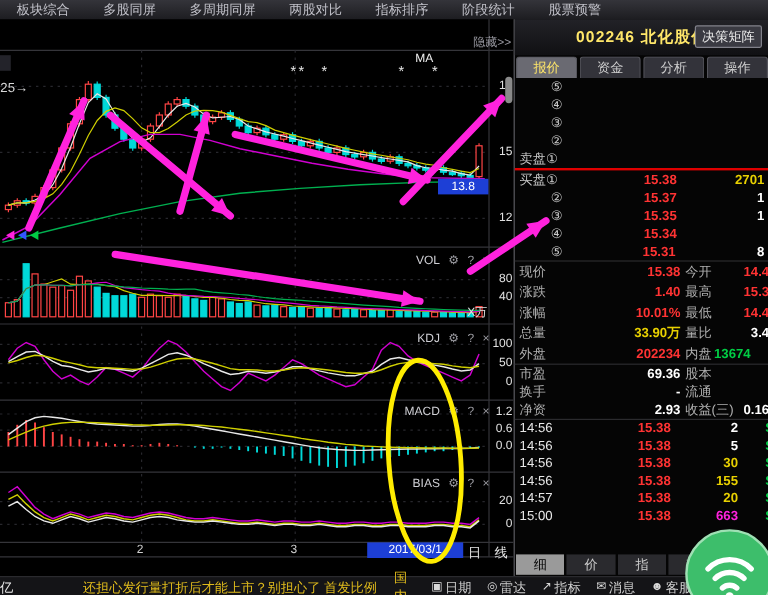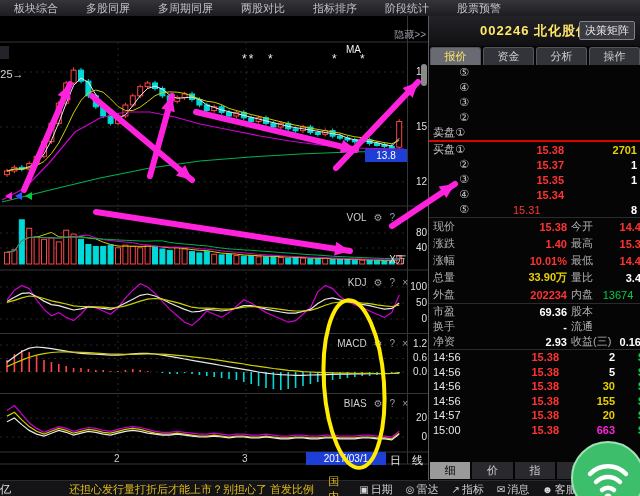--- a/index.html
+++ b/index.html
@@ -458,21 +458,21 @@
           <span style="color: rgb(255, 51, 51); font-weight: bold; position: absolute; left: 75px; width: 60px; text-align: right;">15.35</span>
           <span style="margin-left: auto; margin-right: 4px; font-weight: bold; color: rgb(255, 255, 255);">1</span>
         </div>
         <div class="row" style="height: 15px; position: relative;">
           <span style="color: rgb(200, 200, 200); margin-left: 30px;">④</span>
           <span style="color: rgb(255, 51, 51); font-weight: bold; position: absolute; left: 75px; width: 60px; text-align: right;">15.34</span>
           <span style="margin-left: auto; margin-right: 4px; font-weight: bold; color: rgb(255, 255, 255);"></span>
         </div>
         <div class="row" style="height: 15px; position: relative;">
           <span style="color: rgb(200, 200, 200); margin-left: 30px;">⑤</span>
-          <span style="color: rgb(255, 51, 51); font-weight: normal; position: absolute; left: 84px; width: 60px; text-align: left;">15.31</span>
+          <span style="color: rgb(255, 51, 51); font-weight: bold; position: absolute; left: 74px; width: 60px; text-align: right;">15.31</span>
           <span style="margin-left: auto; margin-right: 4px; font-weight: bold; color: rgb(255, 255, 255);">8</span>
         </div>
         <div class="sep"></div>
         <div class="row" style="height: 17px; position: relative;">
           <span style="color: rgb(176, 176, 176); margin-left: 4px;">现价</span>
           <span style="position: absolute; left: 60px; width: 78px; text-align: right; font-weight: bold; color: rgb(255, 51, 51);">15.38</span>
           <span style="position: absolute; left: 142px; color: rgb(176, 176, 176);">今开</span>
           <span style="position: absolute; right: 0px; width: 46px; text-align: right; font-weight: bold; overflow: hidden; color: rgb(255, 51, 51);">14.4</span>
         </div>
         <div class="row" style="height: 17px; position: relative;">
@@ -490,21 +490,21 @@
         <div class="row" style="height: 17px; position: relative;">
           <span style="color: rgb(176, 176, 176); margin-left: 4px;">总量</span>
           <span style="position: absolute; left: 60px; width: 78px; text-align: right; font-weight: bold; color: rgb(232, 208, 0);">33.90万</span>
           <span style="position: absolute; left: 142px; color: rgb(176, 176, 176);">量比</span>
           <span style="position: absolute; right: 0px; width: 46px; text-align: right; font-weight: bold; overflow: hidden; color: rgb(255, 255, 255);">3.4</span>
         </div>
         <div class="row" style="height: 17px; position: relative;">
           <span style="color: rgb(176, 176, 176); margin-left: 4px;">外盘</span>
           <span style="position: absolute; left: 60px; width: 78px; text-align: right; font-weight: bold; color: rgb(255, 51, 51);">202234</span>
           <span style="position: absolute; left: 142px; color: rgb(176, 176, 176);">内盘</span>
-          <span style="position: absolute; right: 0px; width: 46px; text-align: center; font-weight: normal; overflow: hidden; color: rgb(0, 204, 68);">13674</span>
+          <span style="position: absolute; right: 0px; width: 46px; text-align: left; font-weight: bold; overflow: hidden; color: rgb(0, 204, 68);">13674</span>
         </div>
         <div class="sep"></div>
         <div class="row" style="height: 15px; position: relative;">
           <span style="color: rgb(176, 176, 176); margin-left: 4px;">市盈</span>
           <span style="position: absolute; left: 60px; width: 78px; text-align: right; font-weight: bold; color: rgb(255, 255, 255);">69.36</span>
           <span style="position: absolute; left: 142px; color: rgb(176, 176, 176);">股本</span>
           <span style="position: absolute; right: 0px; width: 46px; text-align: right; font-weight: bold; overflow: hidden; color: rgb(255, 255, 255);"></span>
         </div>
         <div class="row" style="height: 15px; position: relative;">
           <span style="color: rgb(176, 176, 176); margin-left: 4px;">换手</span>

